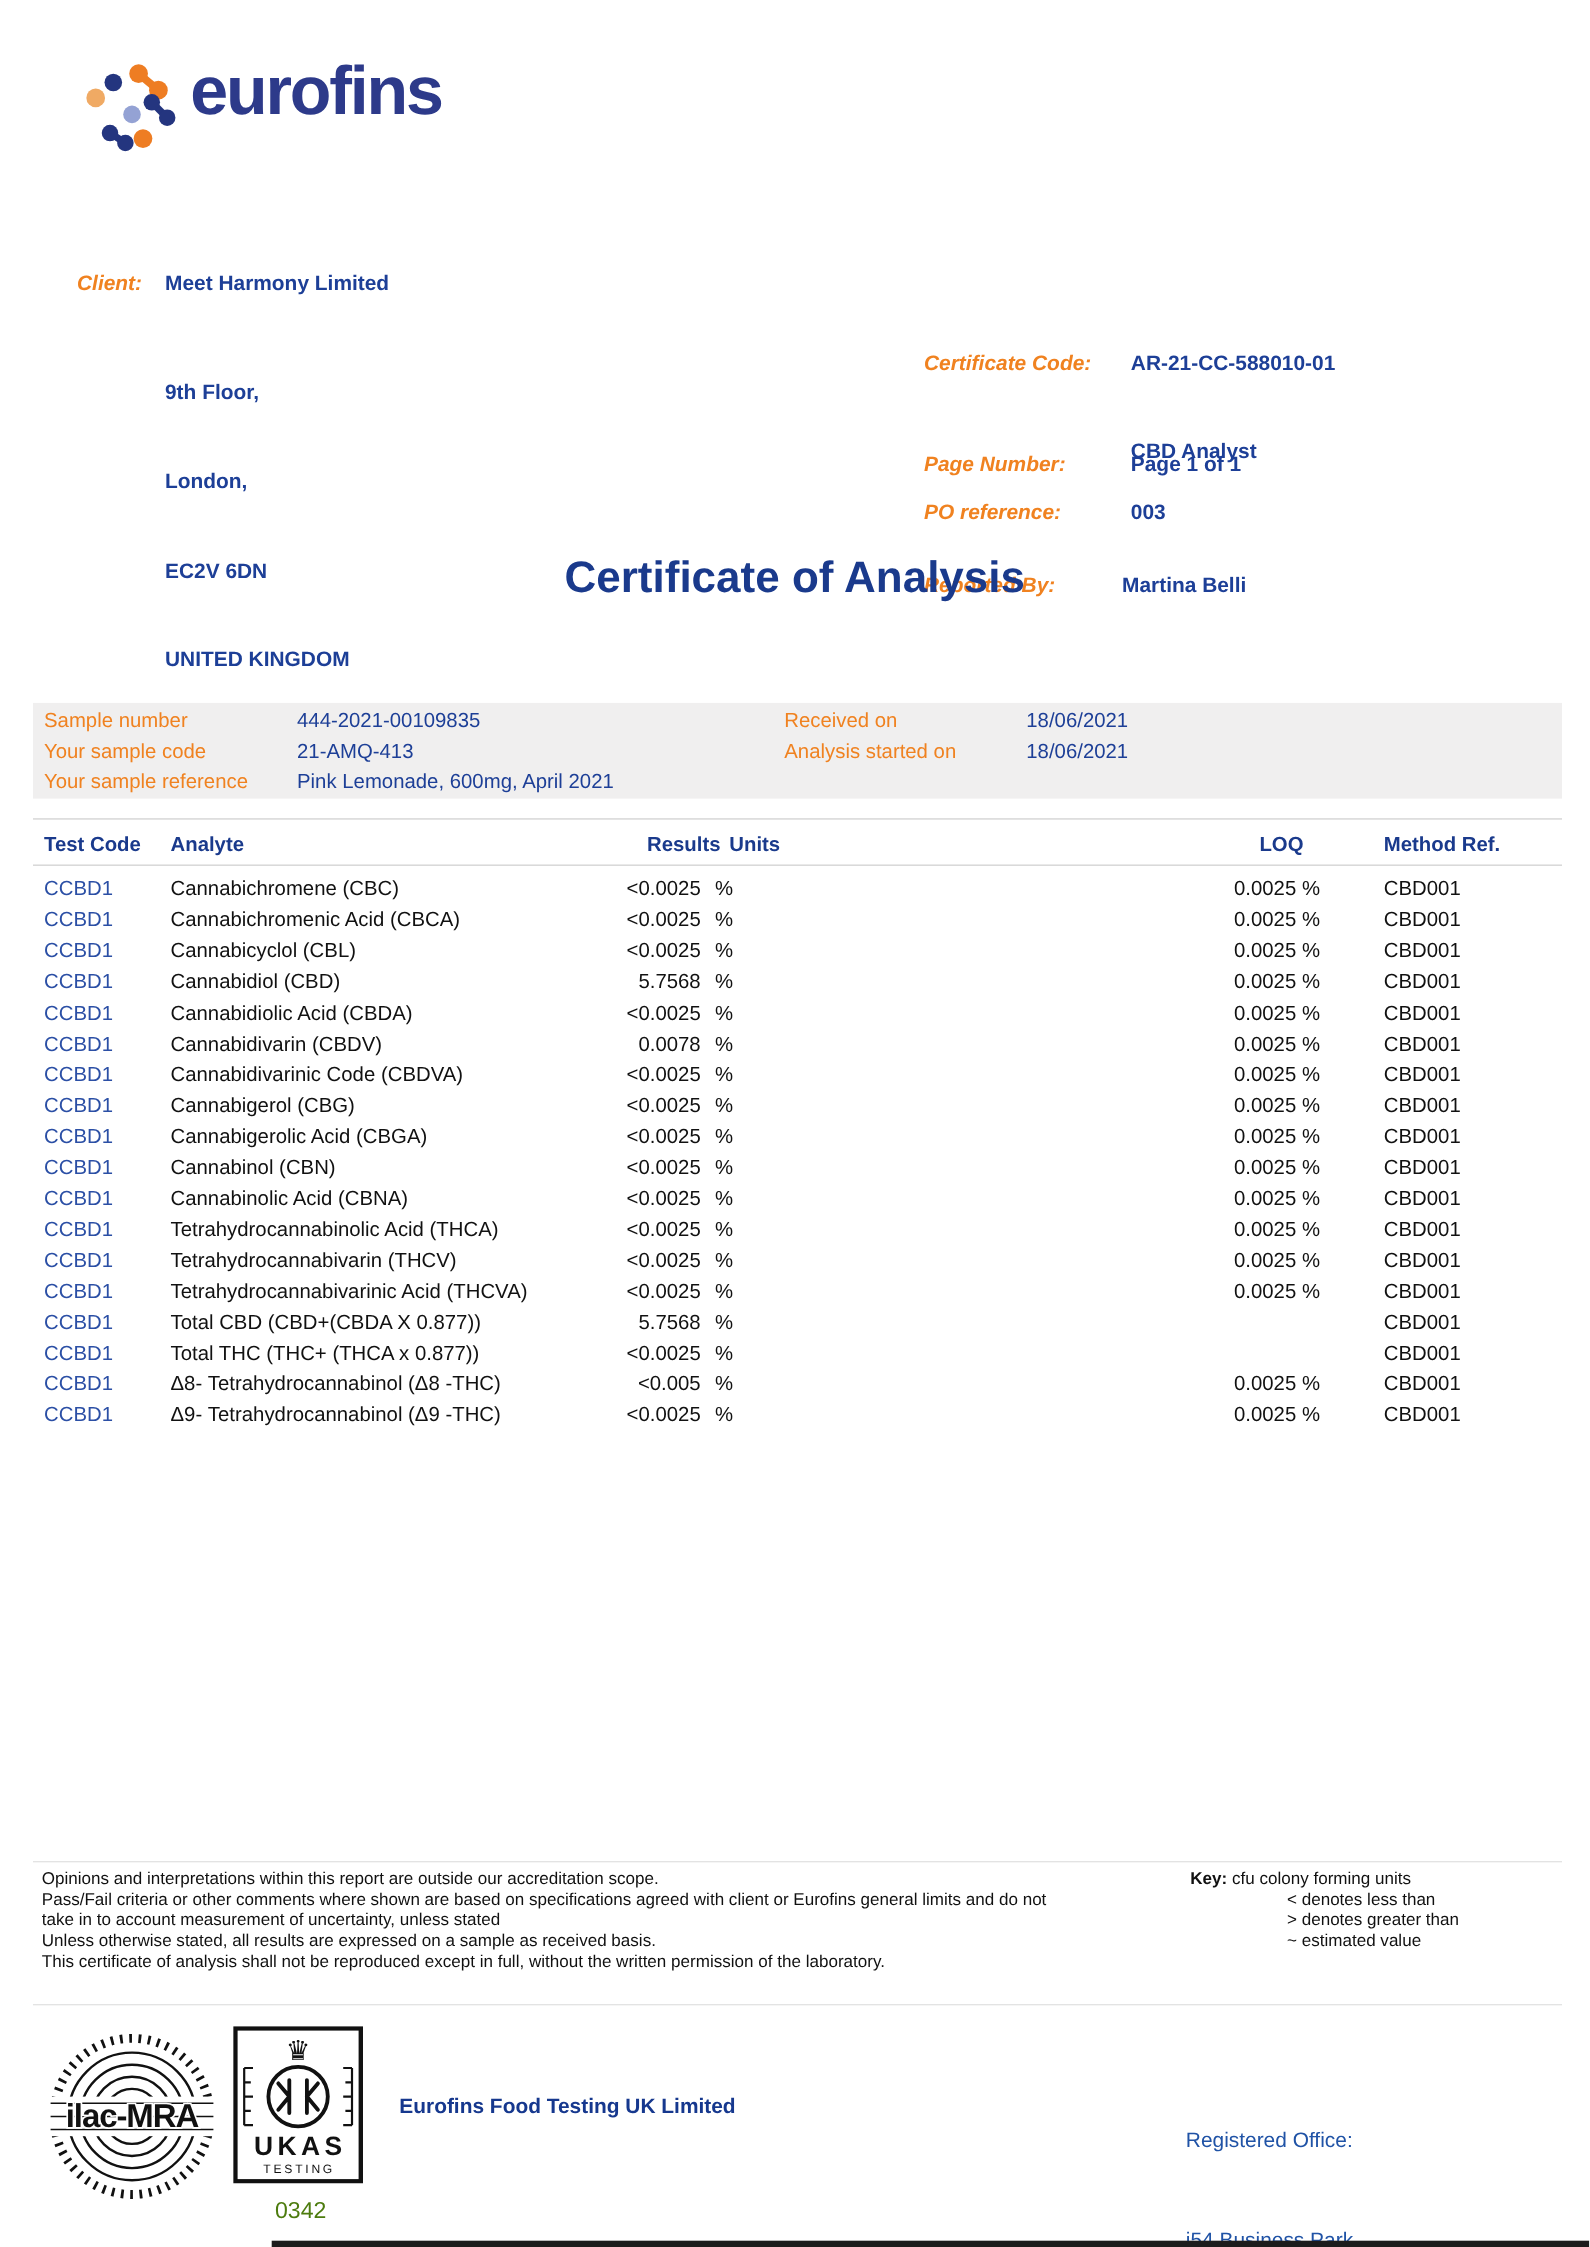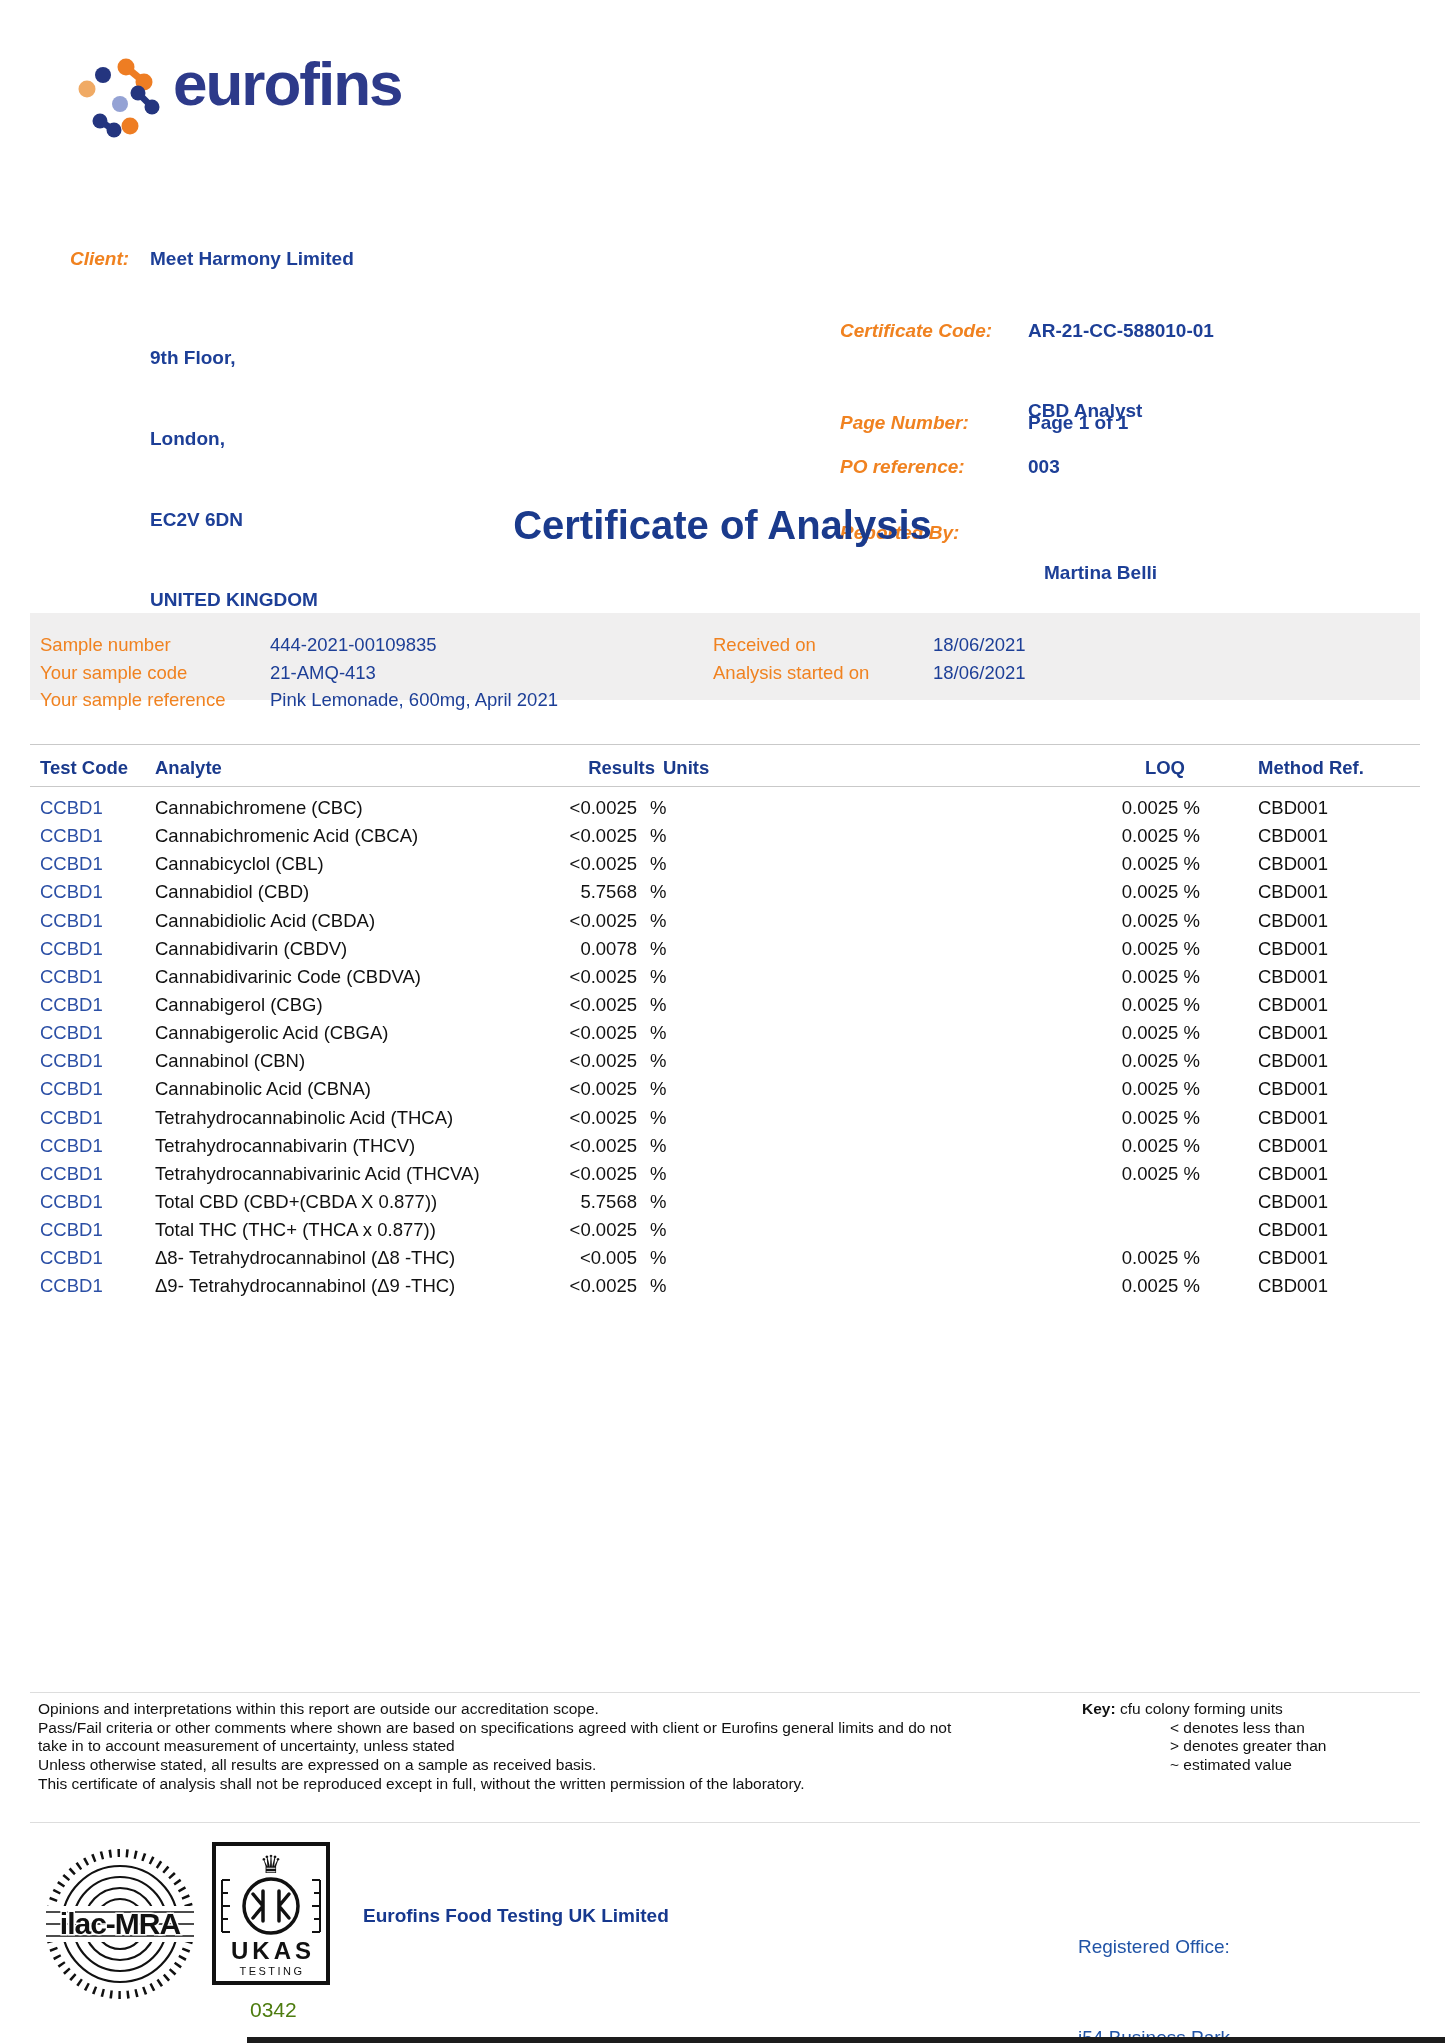--- a/index.html
+++ b/index.html
@@ -94,30 +94,30 @@
       </div>
     
       <div style="position:relative;height:38px;">
         <span class="olab" style="position:absolute;left:0;top:0;white-space:pre;">Page Number:</span>
         <span class="navyval" style="position:absolute;left:188px;top:0;white-space:pre;">Page 1 of 1</span>
       </div>
     
     
       <div style="position:relative;height:38px;">
         <span class="olab" style="position:absolute;left:0;top:0;white-space:pre;">Reported By:</span>
-        <span class="navyval" style="position:absolute;left:204px;top:0;white-space:pre;margin-top:40px;">Martina Belli</span>
+        <span class="navyval" style="position:absolute;left:180px;top:0;white-space:pre;">Martina Belli</span>
       </div>
     </div>
   <div class="abs navyval" style="left:1028px;top:400px;">CBD Analyst</div>
   <div class="abs olab" style="left:840px;top:456px;">PO reference:</div>
   <div class="abs navyval" style="left:1028px;top:456px;">003</div>
 
   <div class="title" style="top:503px;">Certificate of Analysis</div>
 
-  <div class="band" style="top:613px;height:87px;padding-top:18px;box-sizing:border-box;">
+  <div class="band" style="top:639px;height:87px;padding-top:2px;box-sizing:border-box;">
 
       <div class="srow">
         <span class="slab s-l1">Sample number</span>
         <span class="sval s-v1">444-2021-00109835</span>
         <span class="slab s-l2">Received on</span>
         <span class="sval s-v2">18/06/2021</span>
       </div>
 
       <div class="srow">
         <span class="slab s-l1">Your sample code</span>

